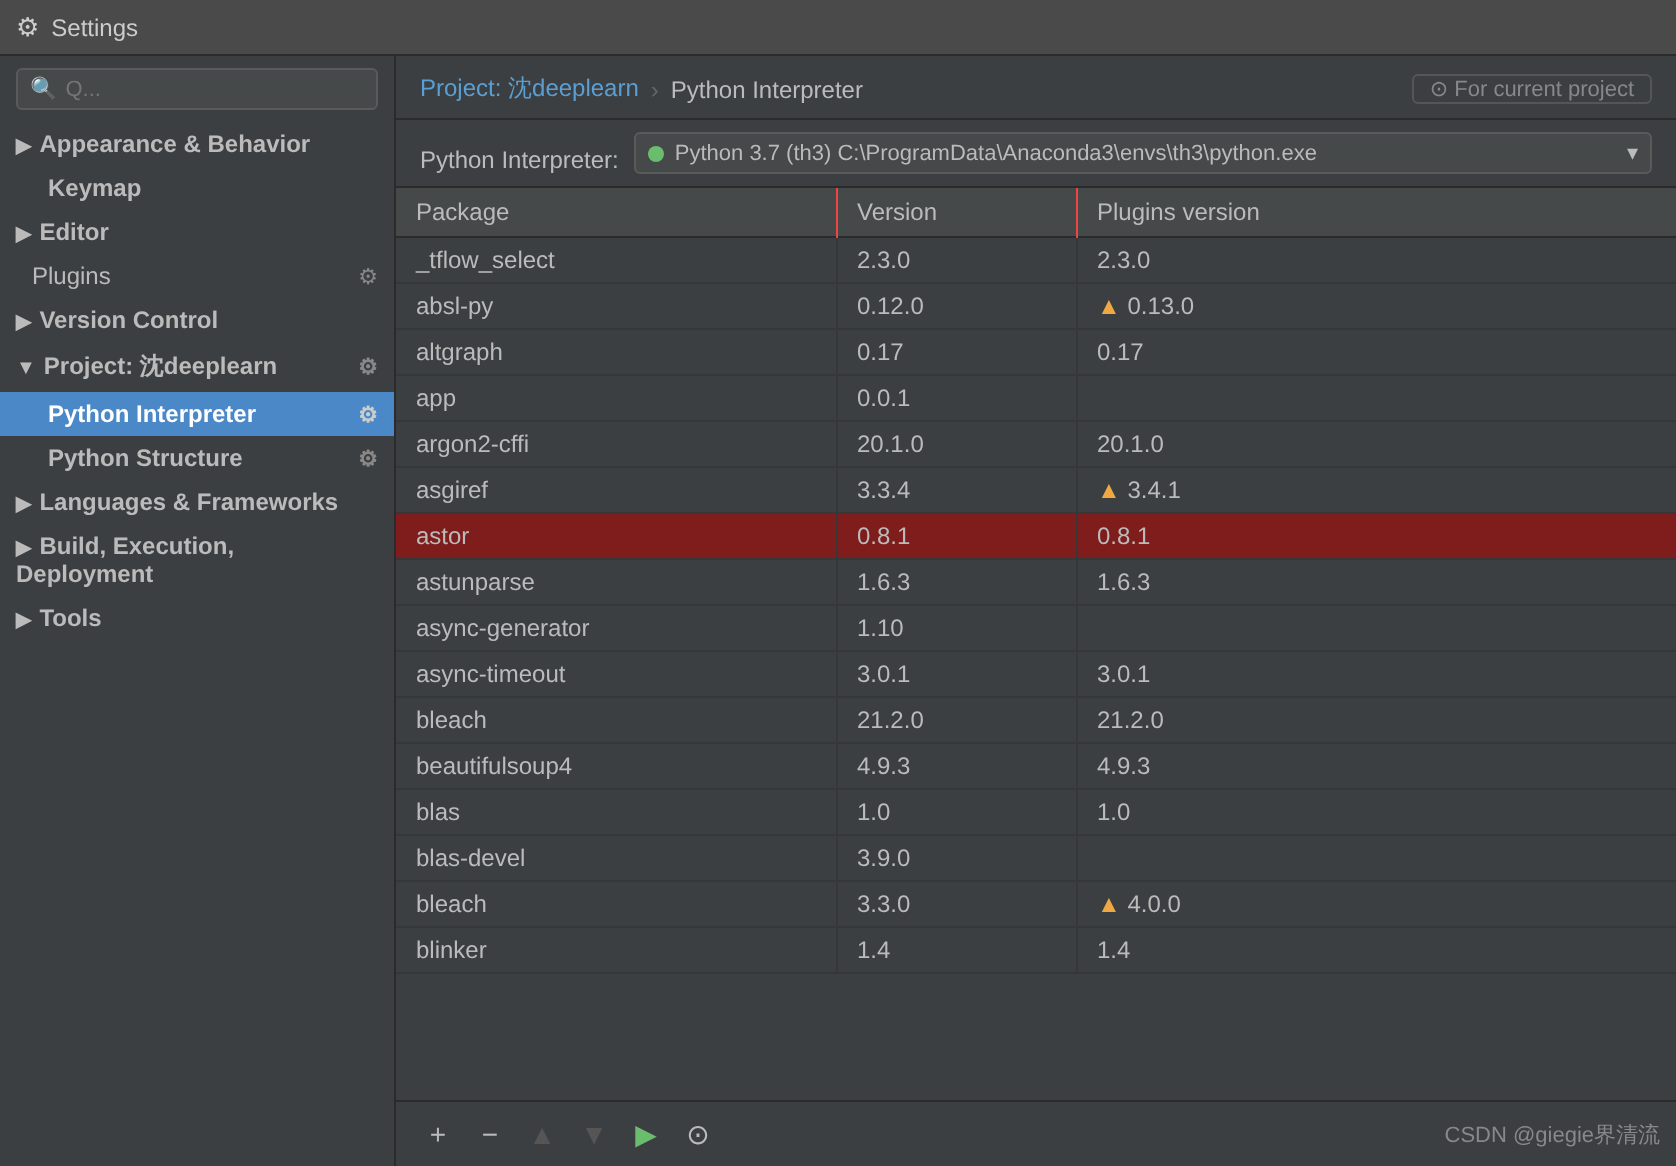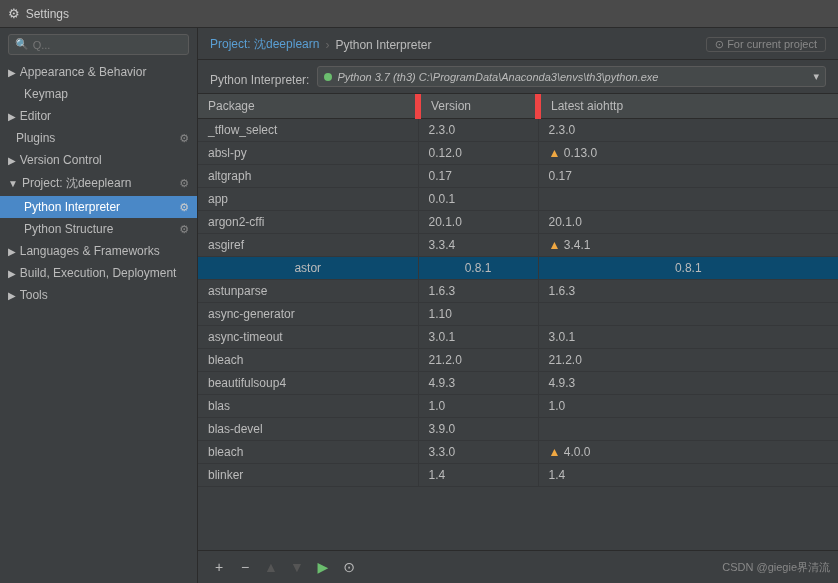--- a/index.html
+++ b/index.html
@@ -75,23 +75,23 @@
       justify-content: space-between;
       color: #bbb;
       font-size: 12px;
     }
     .sidebar-item.active {
       background: #4a88c7;
       color: #fff;
     }
     .sidebar-item.section-header {
       padding-left: 8px;
-      font-weight: 400;
-    }
-    .sidebar-item.indent1 { padding-left: 24px; }
+      font-weight: 700;
+    }
+    .sidebar-item.indent1 { padding-left: 24px; font-weight: bold; }
     .chevron { font-size: 10px; margin-right: 4px; }
     .gear-icon { font-size: 11px; color: #888; }
 
     
     .right-panel {
       flex: 1;
       background: #3c3f41;
       display: flex;
       flex-direction: column;
       overflow: hidden;
@@ -137,21 +137,20 @@
       font-size: 11px;
       display: flex;
       align-items: center;
       justify-content: space-between;
       cursor: pointer;
     }
     .interpreter-select-left {
       display: flex;
       align-items: center;
       gap: 5px;
-      font-style: italic;
     }
     .green-dot {
       width: 8px;
       height: 8px;
       border-radius: 50%;
       background: #6bbd6e;
       display: inline-block;
     }
 
     
@@ -167,27 +166,27 @@
     }
     thead tr {
       background: #45494a;
       border-bottom: 1px solid #2b2b2b;
     }
     thead th {
       text-align: left;
       padding: 5px 10px;
       color: #bbb;
       font-weight: 500;
-      border-right: 6px solid #ef4444;
+      border-right: 1px solid #ef4444;
     }
     thead th:last-child { border-right: none; }
     tbody tr {
       border-bottom: 1px solid #353739;
     }
-    tbody tr.selected { background: #0c4a6e; color: #fff; text-align: center; }
+    tbody tr.selected { background: #7f1d1d; color: #fff; }
     tbody td {
       padding: 4px 10px;
       color: #bbb;
       border-right: 1px solid #353739;
     }
     tbody td:last-child { border-right: none; }
     .col-package { width: 220px; }
     .col-version { width: 120px; }
     .col-latest { width: auto; }
 
@@ -300,21 +299,21 @@
           <span>▾</span>
         </div>
       </div>
 
       <div class="table-container">
         <table>
           <thead>
             <tr>
               <th class="col-package">Package</th>
               <th class="col-version">Version</th>
-              <th class="col-latest">Latest aiohttp</th>
+              <th class="col-latest">Plugins version</th>
             </tr>
           </thead>
           <tbody id="packages-tbody">
               <tr>
                 <td>_tflow_select</td>
                 <td>2.3.0</td>
                 <td>2.3.0</td>
               </tr>
               <tr>
                 <td>absl-py</td>

